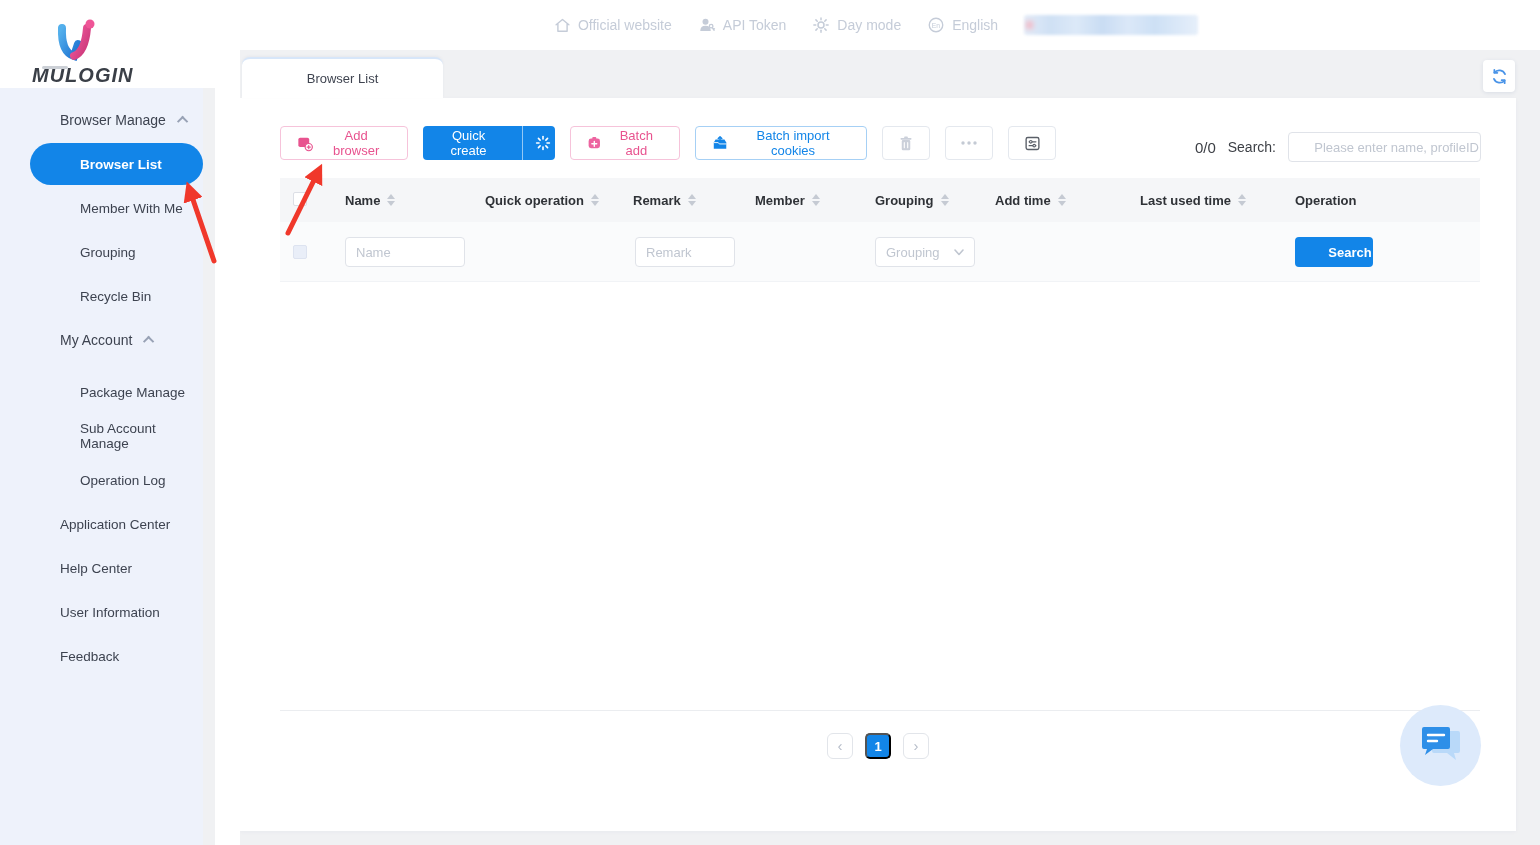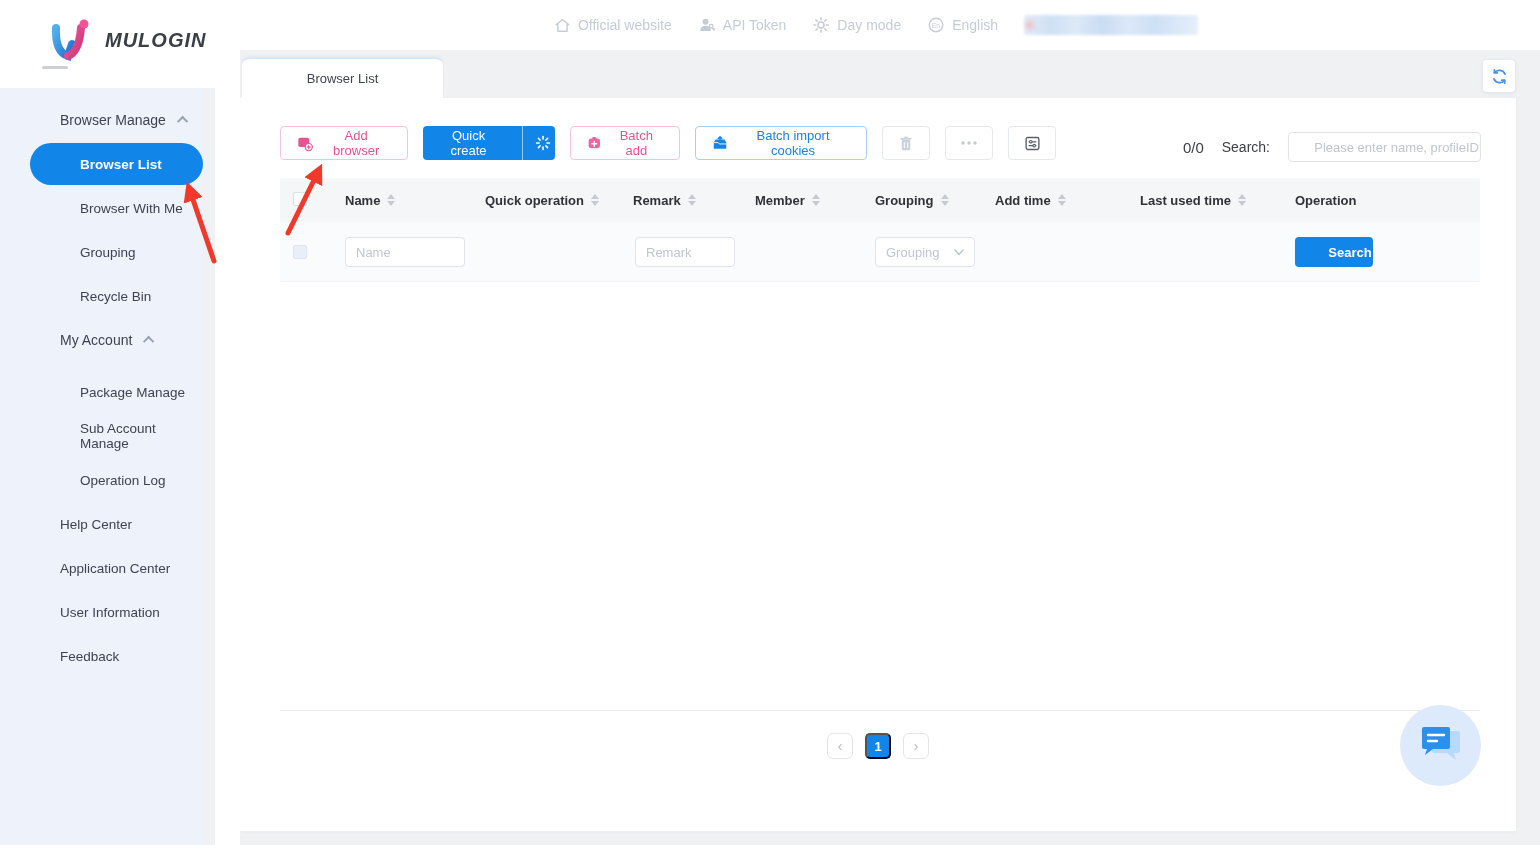--- a/index.html
+++ b/index.html
@@ -6,21 +6,21 @@
   html,body { width:1540px; height:845px; overflow:hidden; }
   body { font-family:"Liberation Sans", sans-serif; background:#f0f1f3; position:relative; color:#3d4350; }
 
   
   .white-top   { position:absolute; left:0; top:0; width:1540px; height:50px; background:#ffffff; }
   .logo-panel  { position:absolute; left:0; top:0; width:215px; height:88px; background:#ffffff; z-index:3; }
   .gutter      { position:absolute; left:215px; top:50px; width:25px; height:795px; background:#ffffff; z-index:2; }
   .sidebar     { position:absolute; left:0; top:88px; width:203px; height:757px; background:#eef2fb; z-index:3; padding-top:10px; }
 
   
-  .logo-wrap { position:absolute; left:49px; top:16px; display:flex; align-items:center; }
+  .logo-wrap { position:absolute; left:22px; top:16px; display:flex; align-items:center;flex-direction:column; }
   .logo-underline { position:absolute; left:42px; top:66px; width:26px; height:3px; background:#ccd0d6; border-radius:2px; }
   .brand-text { font-size:20px; font-weight:bold; font-style:italic; letter-spacing:1px; color:#3a3f47; margin-left:10px; }
 
   
   .topbar { position:absolute; top:0; left:240px; right:28px; height:50px; display:flex; align-items:center; justify-content:center; gap:26px; z-index:4; }
   .topbar-item { display:flex; align-items:center; gap:7px; color:#c5ccd8; font-size:14px; cursor:pointer; }
   .topbar-item svg { display:block; }
   .redacted-chip { position:relative; width:174px; height:20px; border-radius:3px; overflow:hidden;
      background:linear-gradient(90deg,#e3ecf8 0%,#cfe0f4 15%,#dce9f8 30%,#c9dcf3 45%,#dbe8f8 60%,#cde0f5 75%,#e6effa 100%);
      filter:blur(1.5px); }
@@ -48,21 +48,21 @@
   
   .toolbar { position:absolute; left:40px; right:35px; top:28px; height:34px; display:flex; align-items:center; gap:15px; }
   .btn { height:34px; display:flex; align-items:center; justify-content:center; gap:8px; border-radius:4px; font-size:13px; cursor:pointer; background:#fff; }
   .btn-pink { border:1px solid #f6c3da; color:#e8538f; padding:0 16px; }
   .btn-blue-outline { border:1px solid #a6d0f5; color:#1285e8; padding:0 16px; }
   .btn-quick { background:#1285e8; color:#fff; border:none; padding:0; overflow:hidden; }
   .btn-quick .qc-label { padding:0 18px; }
   .btn-quick .qc-div { width:1px; height:34px; background:rgba(255,255,255,.55); }
   .btn-quick .qc-icon { width:32px; display:flex; align-items:center; justify-content:center; }
   .icon-btn { width:48px; height:34px; border:1px solid #e4e8ee; border-radius:4px; background:#fff; display:flex; align-items:center; justify-content:center; cursor:pointer; }
-  .toolbar-right { margin-left:auto; display:flex; align-items:center; gap:18px;margin-top:8px; }
+  .toolbar-right { margin-left:auto; display:flex; align-items:center; gap:12px;margin-top:8px; }
   .sel-counter { font-size:15px; color:#3c3f45; }
   .search-label { font-size:14px; color:#3c3f45; }
   .search-box { width:193px; height:30px; border:1px solid #e0e3e9; border-radius:4px; display:flex; align-items:center; padding:0 8px; gap:6px; background:#fff; }
   .search-box input { border:none; outline:none; flex:1; font-size:13px; font-family:"Liberation Sans",sans-serif; color:#3d4350; background:transparent;text-align:right; }
   ::placeholder { color:#c0c6d0; opacity:1; }
 
   
   .thead { position:absolute; left:40px; top:80px; width:1200px; height:44px; background:#f5f6f8; }
   .th { position:absolute; top:0; height:44px; display:flex; align-items:center; font-size:13px; font-weight:bold; color:#2f3237; }
   .sort { display:inline-flex; flex-direction:column; gap:2px; margin-left:7px; cursor:pointer; }
@@ -160,21 +160,21 @@
 
 <div class="sidebar">
   <div class="side-group-header">
     <span>Browser Manage</span>
     <span class="chev-up"></span>
   </div>
   <div class="side-item selected">
     <span>Browser List</span>
   </div>
   <div class="side-item">
-    <span>Browser With Me</span>
+    <span>Member With Me</span>
   </div>
   <div class="side-item">
     <span>Grouping</span>
   </div>
   <div class="side-item">
     <span>Recycle Bin</span>
   </div>
   <div class="side-group-header">
     <span>My Account</span>
     <span class="chev-up"></span>
@@ -183,24 +183,24 @@
   <div class="side-item">
     <span>Package Manage</span>
   </div>
   <div class="side-item">
     <span>Sub Account Manage</span>
   </div>
   <div class="side-item">
     <span>Operation Log</span>
   </div>
   <div class="side-link">
+    <span>Application Center</span>
+  </div>
+  <div class="side-link">
     <span>Help Center</span>
-  </div>
-  <div class="side-link">
-    <span>Application Center</span>
   </div>
   <div class="side-link">
     <span>User Information</span>
   </div>
   <div class="side-link">
     <span>Feedback</span>
   </div>
 </div>
 
 <div class="tab">

